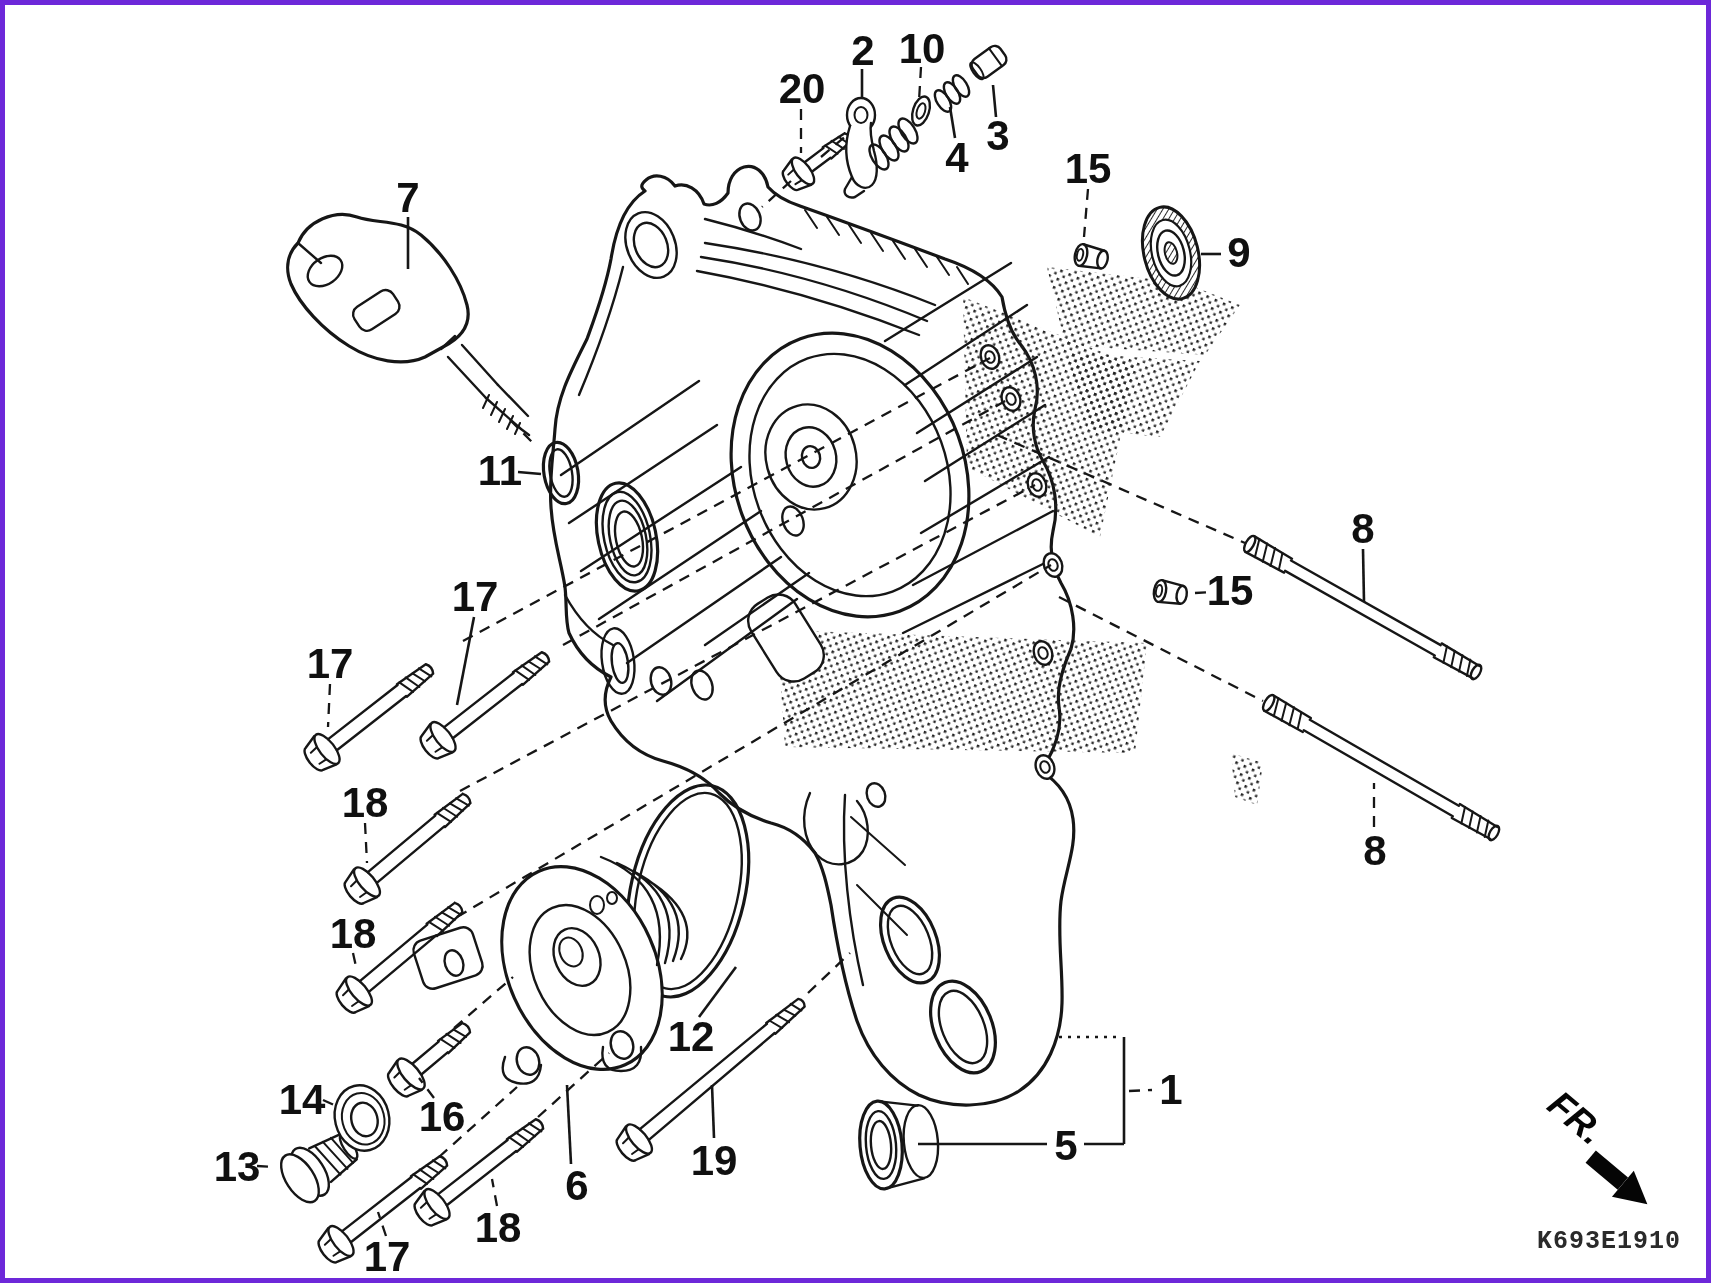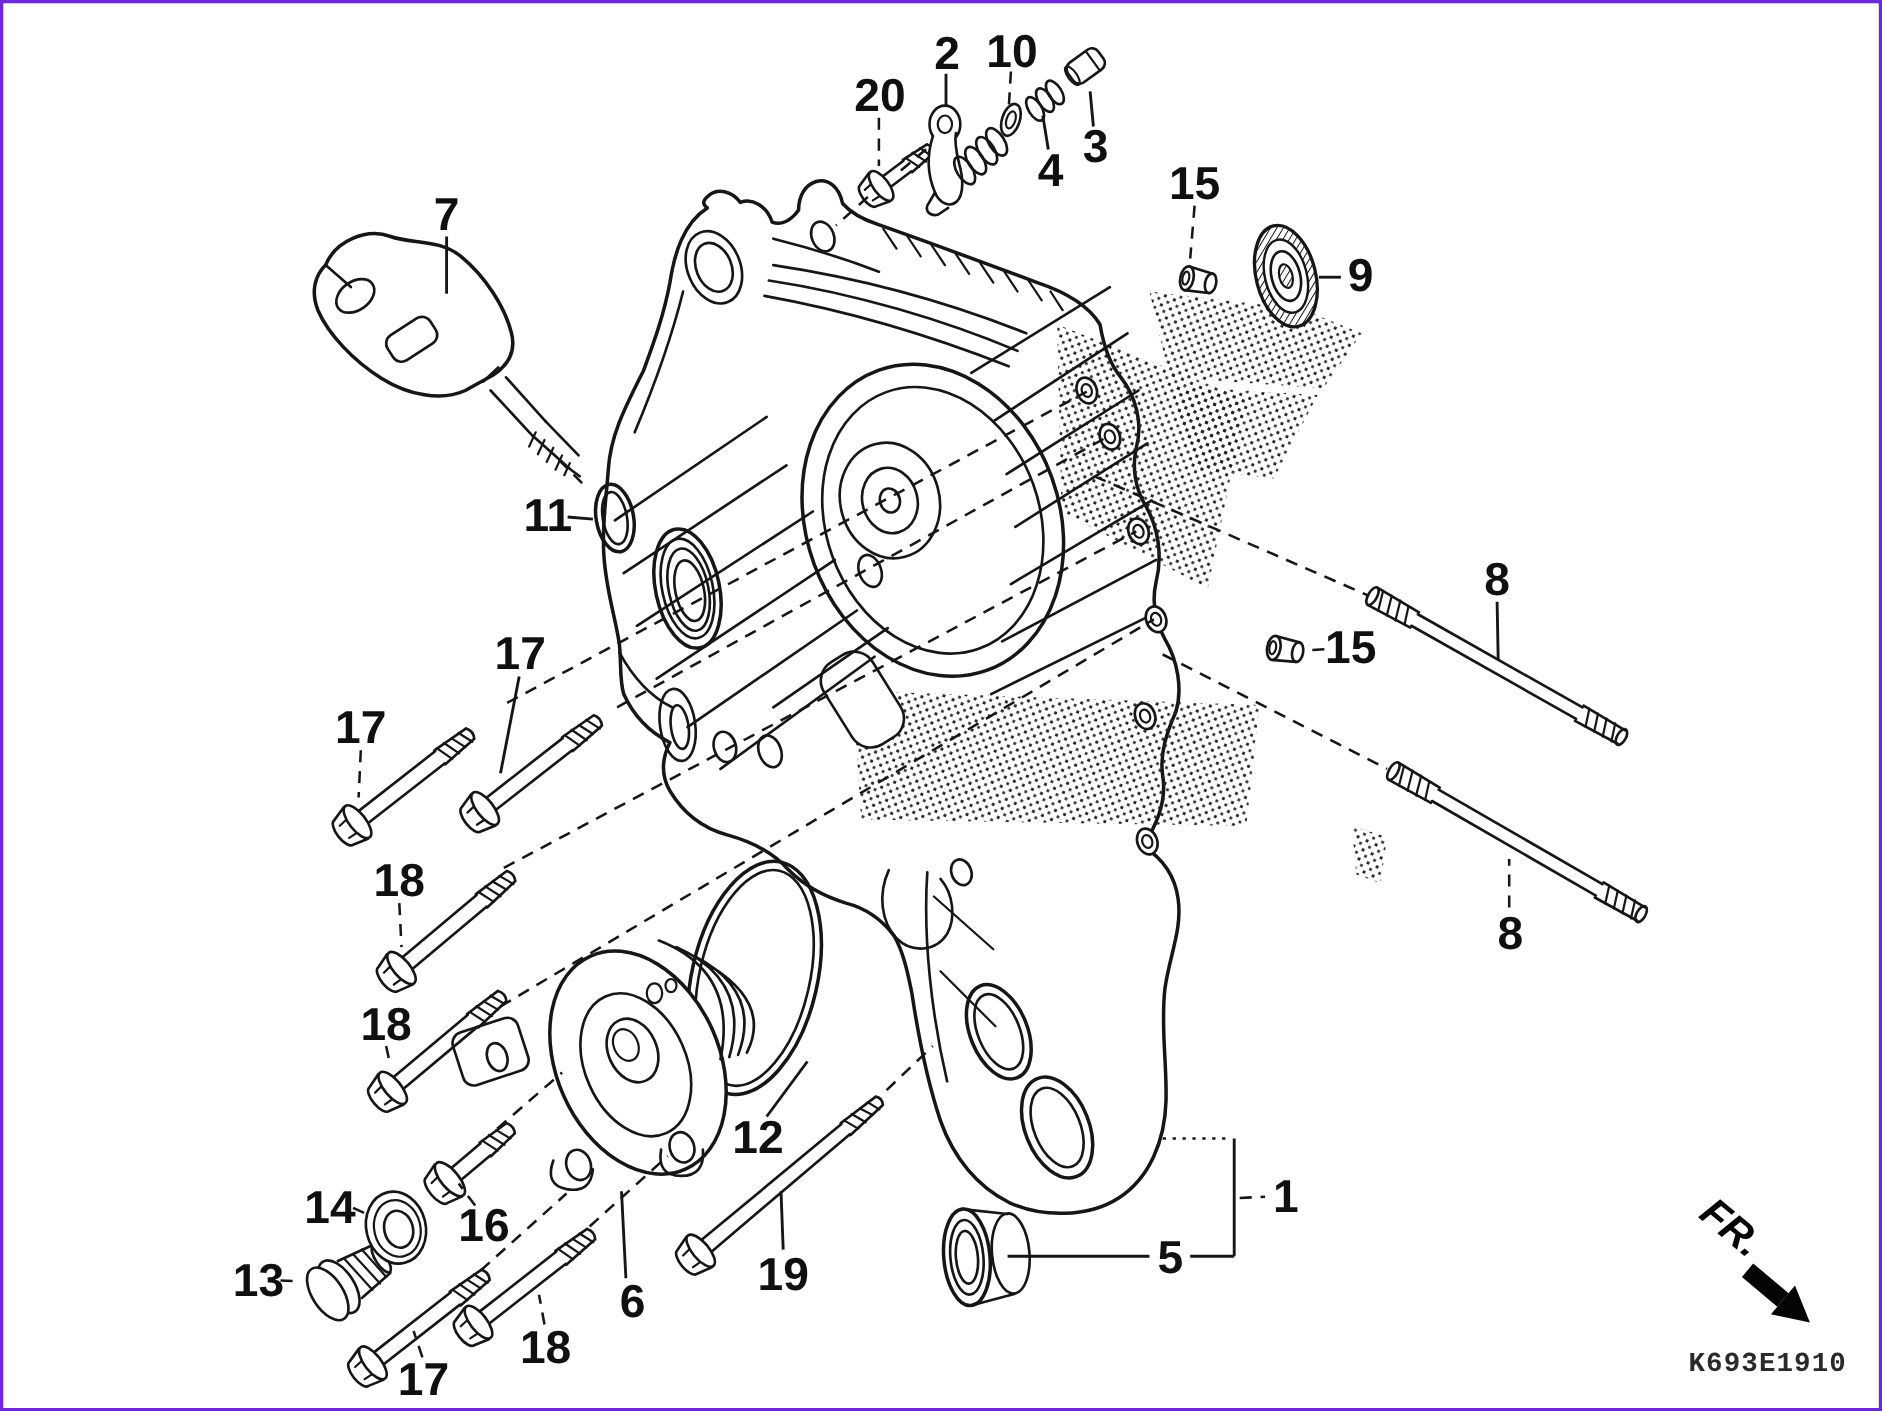--- a/index.html
+++ b/index.html
@@ -1,17 +1,17 @@
 <!DOCTYPE html>
 <html><head>
 <meta charset="utf-8">
 <style>
   html,body{margin:0;padding:0;background:#e8e8e8;}
   .page{position:relative;width:1711px;height:1283px;background:#ffffff;
-        border:3px solid #6d28d9;box-sizing:border-box;overflow:hidden;
+        border:5px solid #6d28d9;box-sizing:border-box;overflow:hidden;
         font-family:"Liberation Sans",sans-serif;text-decoration:underline;}
   svg{display:block}
   .ln   {fill:none;stroke:#161616;stroke-width:3.2;stroke-linecap:round;stroke-linejoin:round;}
   .ln2  {fill:none;stroke:#161616;stroke-width:2.4;stroke-linecap:round;stroke-linejoin:round;}
   .ln1  {fill:none;stroke:#161616;stroke-width:2;stroke-linecap:round;stroke-linejoin:round;}
   .fillw{fill:#ffffff;}
   .lead {fill:none;stroke:#161616;stroke-width:2.3;stroke-dasharray:11 8;}
   .leads{fill:none;stroke:#161616;stroke-width:2.6;}
   .leadd{fill:none;stroke:#161616;stroke-width:2.4;stroke-dasharray:3 6;}
   .plbl {font:bold 42px "Liberation Sans",sans-serif;fill:#101010;text-anchor:middle;dominant-baseline:central;}

